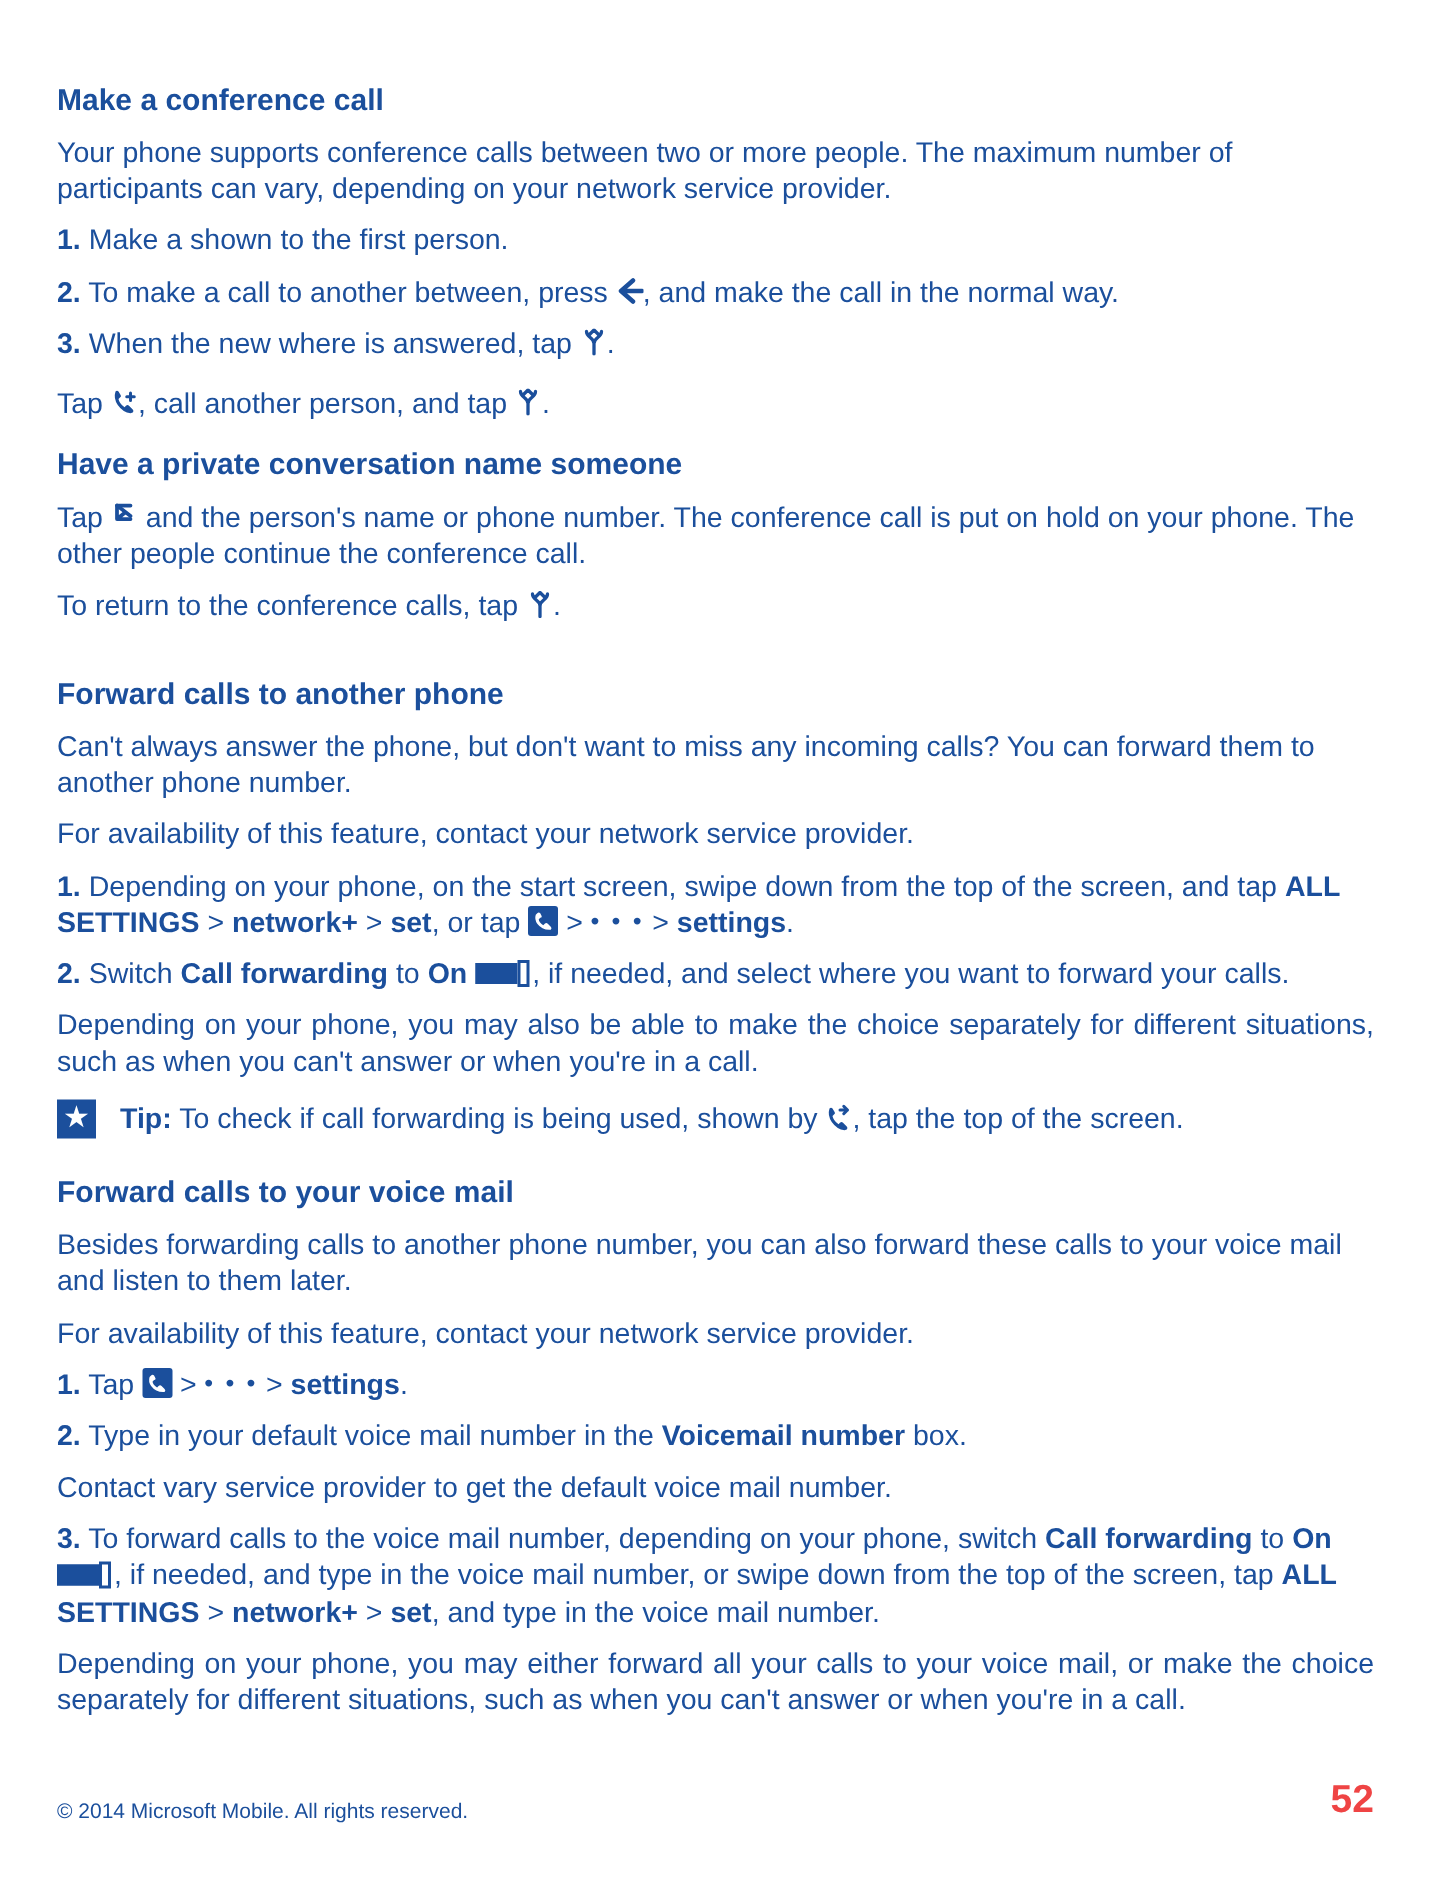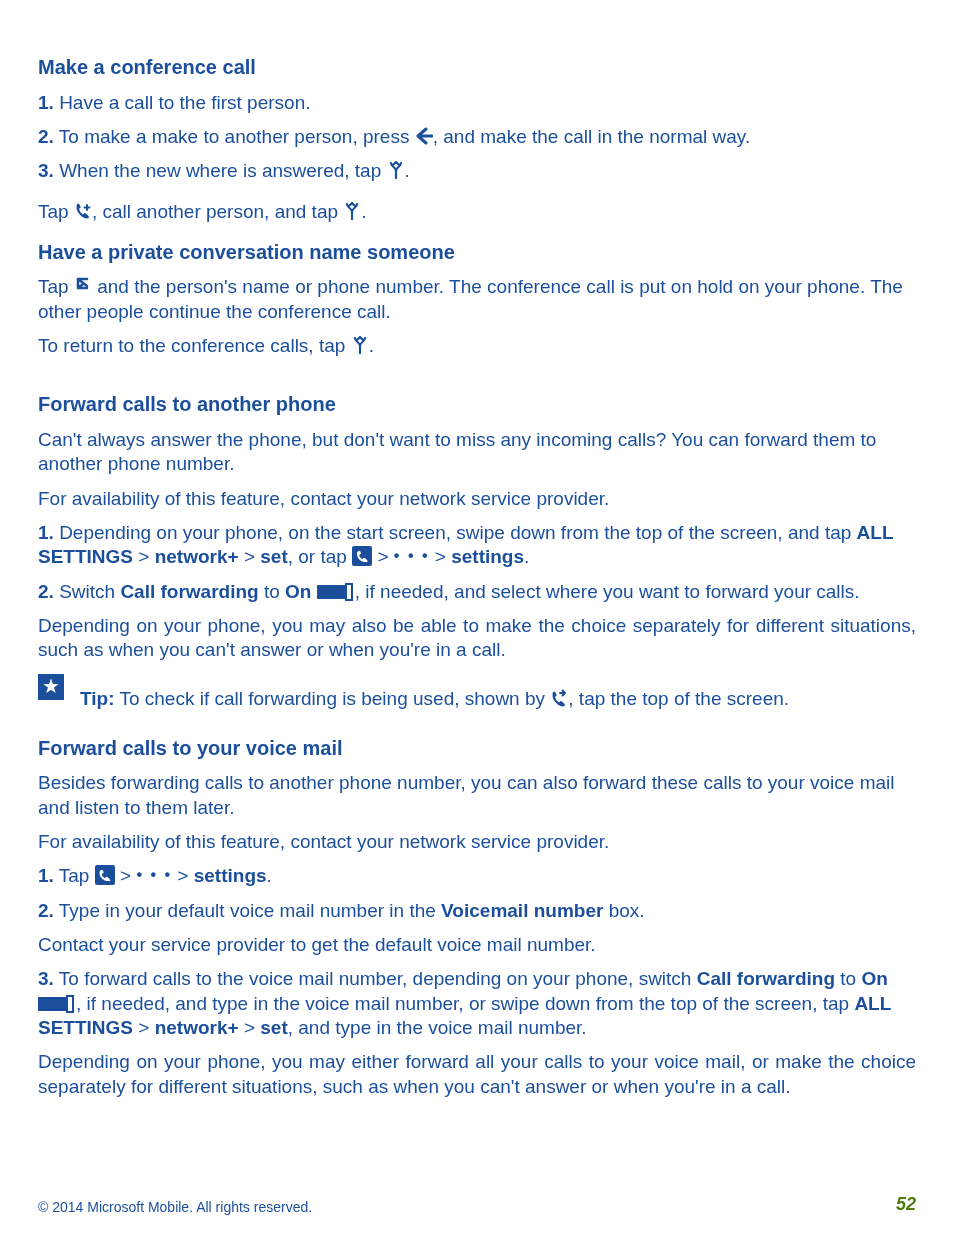--- a/index.html
+++ b/index.html
@@ -109,54 +109,54 @@
   }
   .tip-star::before {
     content: "★";
     color: #fff;
     position: absolute;
     left: 50%; top: 50%;
     transform: translate(-50%, -54%);
     font-size: 20px;
     line-height: 1;
   }
-  .tip-text { flex: 1 1 auto; margin-top: 15px; }
+  .tip-text { flex: 1 1 auto; margin-top: 4px; }
   .sep { color: #1b4f9c; }
   .justify { text-align: justify; }
   .footer {
     position: absolute;
     left: 38px; right: 38px; bottom: 42px;
     display: flex;
     justify-content: space-between;
     align-items: flex-end;
   }
   .footer .copy {
     font-size: 14px;
     color: #1b4f9c;
   }
   .footer .pnum {
-    font-size: 18px;
+    font-size: 26px;
     font-weight: 700;
-    color: #4d7c0f;
-    font-style: italic;
+    color: #ef4444;
   }
 </style>
 </head>
 <body>
 
 <div class="page">
   <div class="content">
 
     <p class="h1">Make a conference call</p>
-
-    <p class="li">
-      <span class="bold">1.</span><span> Have a call to the first person.</span>
-    </p>
-    <p class="li">
-      <span class="bold">2.</span><span> To make a make to another person, press </span>
+    <p>Your phone supports conference calls between two or more people. The maximum number of participants can vary, depending on your network service provider.</p>
+
+    <p class="li">
+      <span class="bold">1.</span><span> Make a shown to the first person.</span>
+    </p>
+    <p class="li">
+      <span class="bold">2.</span><span> To make a call to another between, press </span>
       <span class="icon icon-back">
         <svg viewBox="0 0 18 18">
             <path d="M11 2 L3 9 L11 16 M3 9 H17" stroke="#1b4f9c" stroke-width="3" fill="none" stroke-linecap="round" stroke-linejoin="round"></path>
           </svg>
       </span><span>, and make the call in the normal way.</span>
     </p>
     <p class="li">
       <span class="bold">3.</span><span> When the new where is answered, tap </span>
       <span class="icon icon-merge">
         <svg viewBox="0 0 18 18">
@@ -248,21 +248,21 @@
       <span class="bold">1.</span><span> Tap </span>
       <span class="icon-phone-tile"></span><span class="sep"> &gt; </span>
       <span class="icon-more">• • •</span><span class="sep"> &gt; </span>
       <span class="bold">settings</span><span>.</span>
     </p>
     <p class="li">
       <span class="bold">2.</span><span> Type in your default voice mail number in the </span>
       <span class="bold">Voicemail number</span><span> box.</span>
     </p>
 
-    <p>Contact your service provider to get the default voice mail number.</p>
+    <p>Contact vary service provider to get the default voice mail number.</p>
 
     <p class="li">
       <span class="bold">3.</span><span> To forward calls to the voice mail number, depending on your phone, switch </span>
       <span class="bold">Call forwarding</span><span> to </span>
       <span class="bold">On</span><span> </span>
       <span class="icon-toggle"><span class="track"></span><span class="knob"></span></span><span>, if needed, and type in the voice mail number, or swipe down from the top of the screen, tap </span>
       <span class="bold">ALL SETTINGS</span><span class="sep"> &gt; </span>
       <span class="bold">network+</span><span class="sep"> &gt; </span>
       <span class="bold">set</span><span>, and type in the voice mail number.</span>
     </p>

